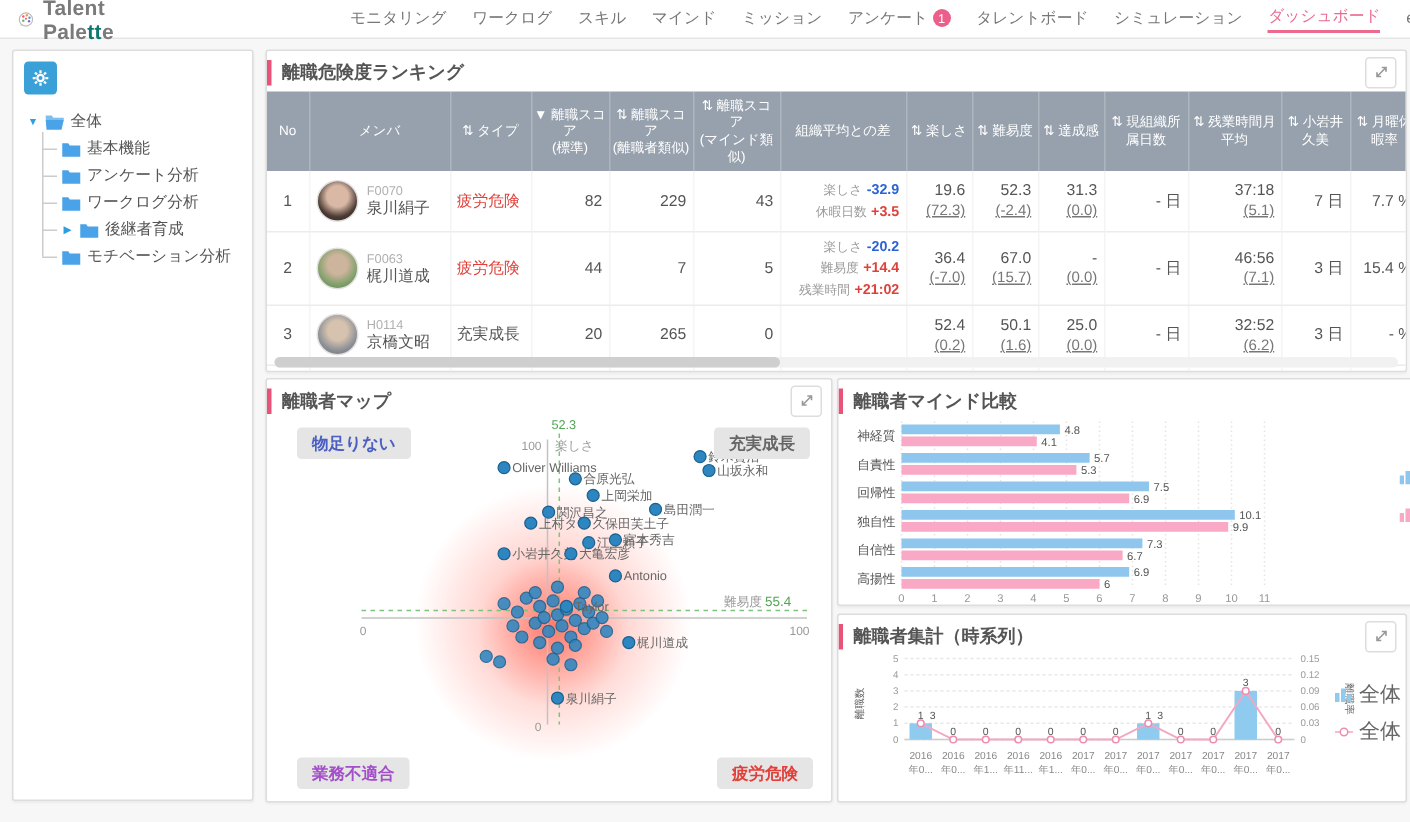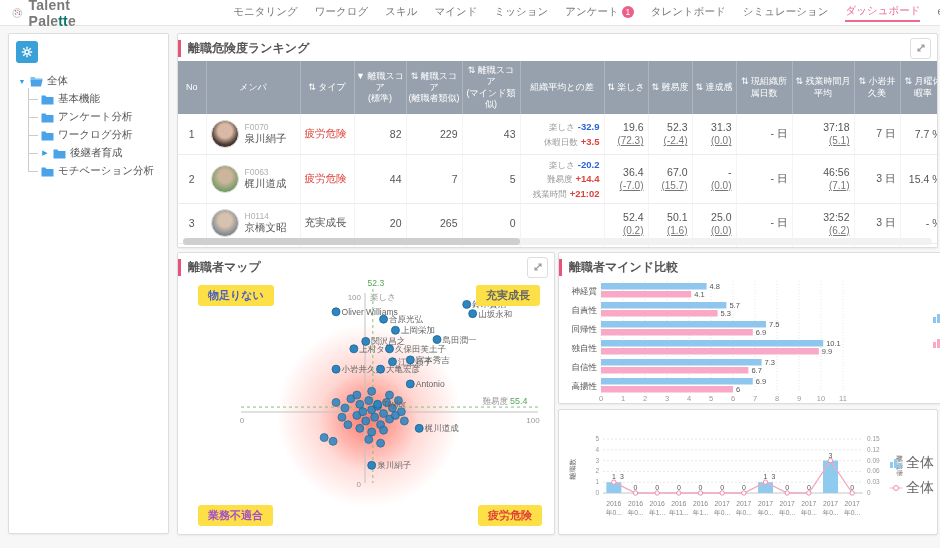--- a/index.html
+++ b/index.html
@@ -61,21 +61,21 @@
   td.c-num2{text-align:right;padding-right:9px;line-height:1.35;}
   td.c-num2 .v{display:block;}
   td.c-num2 .paren{display:block;font-size:10px;color:#777;text-decoration:underline;}
   td.c-diff{text-align:right;padding-right:6px;line-height:1.35;}
   .diff-line .dl{font-size:8.5px;color:#9a9a9a;}
   .diff-line .dv{font-size:9.5px;font-weight:bold;}
   .hscroll{position:absolute;left:5px;right:5px;bottom:2px;height:7px;background:#f1f1f1;border-radius:4px;}
   .hscroll .thumb{position:absolute;left:0;top:0;height:7px;width:45%;background:#cfcfcf;border-radius:4px;}
 
   
-  .quad-badge{position:absolute;background:#fde047;border-radius:3px;padding:3px 10px;font-size:11px;font-weight:bold;z-index:2;}
+  .quad-badge{position:absolute;background:#e5e5e5;border-radius:3px;padding:3px 10px;font-size:11px;font-weight:bold;z-index:2;}
   #q-tl{left:20px;top:32px;color:#4a5fc1;}
   #q-tr{left:298px;top:32px;color:#666;}
   #q-bl{left:20px;top:252px;color:#a34fc9;}
   #q-br{left:300px;top:252px;color:#e0403a;}
   #map-svg{position:absolute;left:8px;top:24px;}
 
   
   #mind-svg{position:absolute;left:6px;top:26px;}
   .legend{position:absolute;display:flex;flex-direction:column;gap:7px;font-size:14px;color:#666;}
   #mind-legend{right:8px;top:56px;}
@@ -552,20 +552,30 @@
             <rect x="0" y="4" width="3" height="6" fill="#f9a8c5"></rect>
             <rect x="4" y="1" width="3" height="9" fill="#f9a8c5"></rect>
             <rect x="8" y="5" width="3" height="5" fill="#f9a8c5"></rect>
           </svg>
         <span>離職者</span>
       </div>
     </div>
   </section>
 
   <section class="panel" id="panel-ts">
+    <div class="panel-head">
+      <span class="panel-title">離職者集計（時系列）</span>
+      <span class="expand-btn">
+        <svg width="10" height="10" viewBox="0 0 10 10">
+            <g stroke="#999" stroke-width="1.1" fill="none">
+              <path d="M2 8L8 2M5.2 2H8v2.8M2 5.2V8h2.8"></path>
+            </g>
+          </svg>
+      </span>
+    </div>
     <svg id="ts-svg" width="340" height="98" viewBox="0 0 340 98">
         <line x1="40" y1="60" x2="300" y2="60" stroke="#e7e7e7" stroke-dasharray="2,2"></line>
         <text x="36" y="62" font-size="6.5" fill="#999" text-anchor="end" font-family="Liberation Sans, DejaVu Sans, sans-serif">0</text>
         <text x="304" y="62" font-size="6.5" fill="#999" text-anchor="start" font-family="Liberation Sans, DejaVu Sans, sans-serif">0</text>
         <line x1="40" y1="49.2" x2="300" y2="49.2" stroke="#e7e7e7" stroke-dasharray="2,2"></line>
         <text x="36" y="51.2" font-size="6.5" fill="#999" text-anchor="end" font-family="Liberation Sans, DejaVu Sans, sans-serif">1</text>
         <text x="304" y="51.2" font-size="6.5" fill="#999" text-anchor="start" font-family="Liberation Sans, DejaVu Sans, sans-serif">0.03</text>
         <line x1="40" y1="38.4" x2="300" y2="38.4" stroke="#e7e7e7" stroke-dasharray="2,2"></line>
         <text x="36" y="40.4" font-size="6.5" fill="#999" text-anchor="end" font-family="Liberation Sans, DejaVu Sans, sans-serif">2</text>
         <text x="304" y="40.4" font-size="6.5" fill="#999" text-anchor="start" font-family="Liberation Sans, DejaVu Sans, sans-serif">0.06</text>

